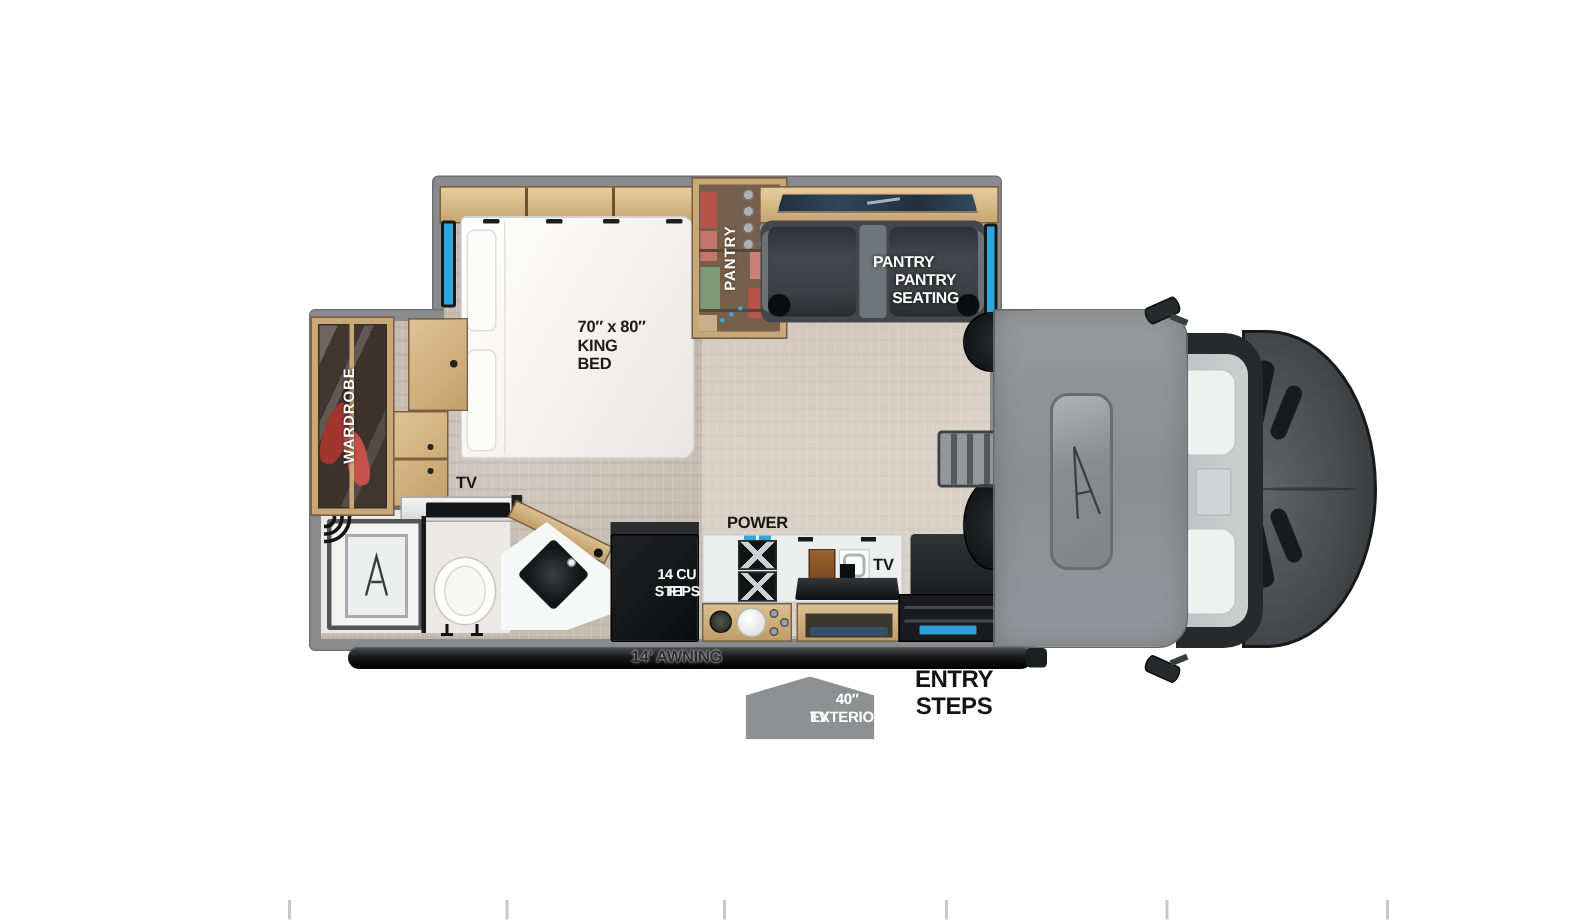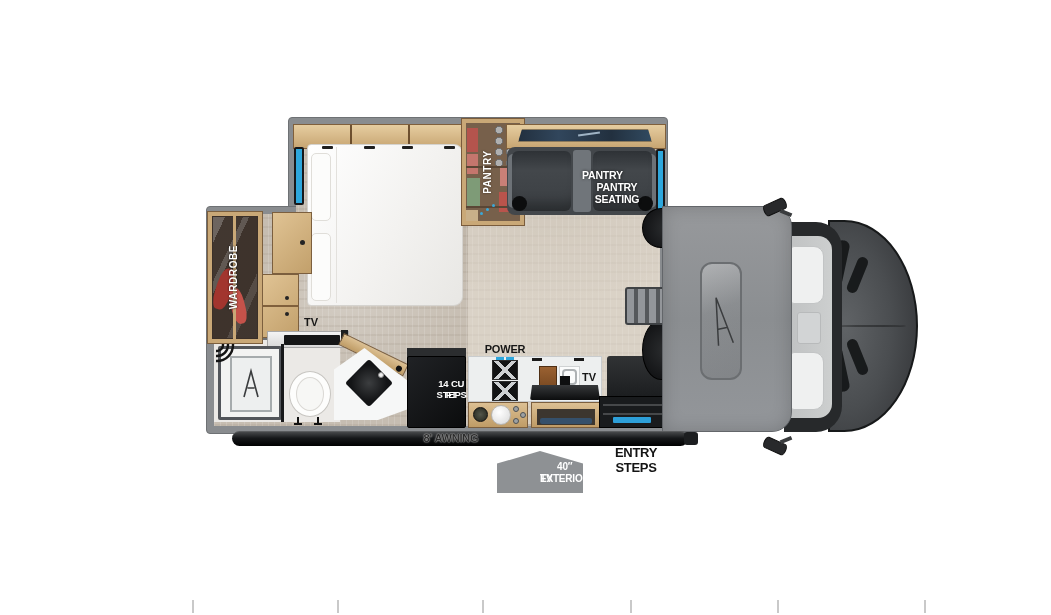--- a/index.html
+++ b/index.html
@@ -106,21 +106,21 @@
   .media-shelf{left:537px;top:409px;width:58px;height:16px;background:#3c362f;}
   .media-tray{left:540px;top:418px;width:52px;height:6px;background:#35506b;border-radius:2px;}
   .lbl-micro{left:481px;top:343px;width:48px;text-align:center;font-size:11px;font-weight:700;color:#161616;letter-spacing:-.2px;}
 
   
   .step-well{left:607px;top:356px;width:58px;height:44px;background:linear-gradient(#313335,#1a1c1e);border-radius:3px;}
   .entry-steps{left:599px;top:396px;width:70px;height:32px;background:#191b1d;border:1px solid #000;}
   .step-edge{left:603px;width:62px;height:2px;background:#46484a;}
   .se1{top:404px;} .se2{top:413px;}
   .step-strip{left:613px;top:417px;width:38px;height:6px;background:#2d9fd8;border-radius:1px;}
-  .lbl-entry{left:598px;top:445px;width:76px;text-align:center;font-size:13px;font-weight:700;color:#141414;letter-spacing:-.3px;}
+  .lbl-entry{left:598px;top:445px;width:76px;text-align:center;font-size:16px;font-weight:700;color:#141414;letter-spacing:-.3px;}
 
   
   .seat-driver{left:642px;top:208px;width:38px;height:40px;}
   .seat-pass{left:642px;top:320px;width:38px;height:60px;}
   .seat-driver,.seat-pass{background:radial-gradient(circle at 70% 50%,#2d2f31,#141517 75%);
     border-radius:50% 18% 18% 50%/50% 22% 22% 50%;border:1px solid #000;}
   .cab-steps{left:625px;top:287px;width:48px;height:38px;border:2px solid #3f4245;border-radius:3px;
     background:repeating-linear-gradient(90deg,#93969a 0 7px,#55585b 7px 11px);}
 
   
@@ -213,20 +213,25 @@
   <div class="ovhd-bed wood" data-name="overhead-cabinet-bedroom"></div>
   <div class="bed-window" data-name="bedroom-window"></div>
   <div class="king-bed" data-name="king-bed"></div>
   <div class="pillow-1" data-name="pillow"></div>
   <div class="pillow-2" data-name="pillow"></div>
   <div class="bed-crease" data-name="bed-crease"></div>
   <div class="bed-handle bh1" data-name="cabinet-handle"></div>
   <div class="bed-handle bh2" data-name="cabinet-handle"></div>
   <div class="bed-handle bh3" data-name="cabinet-handle"></div>
   <div class="bed-handle bh4" data-name="cabinet-handle"></div>
+  <div class="lbl-king" data-name="king-bed-label">
+    <span data-name="bed-size-text">70″ x 80″</span><br>
+    <span data-name="bed-type-text-1">KING</span><br>
+    <span data-name="bed-type-text-2">BED</span>
+  </div>
   <div class="nightstand" data-name="nightstand"></div>
   <div class="ns-knob" data-name="drawer-knob"></div>
   <div class="wardrobe" data-name="wardrobe-cabinet"></div>
   <div class="w-glass" data-name="wardrobe-glass-door"></div>
   <div class="w-red1" data-name="hanging-clothes"></div>
   <div class="w-red2" data-name="hanging-clothes"></div>
   <div class="w-mullion" data-name="wardrobe-mullion"></div>
   <div class="lbl-wardrobe" data-name="wardrobe-label">WARDROBE</div>
   <div class="cab-column" data-name="bedroom-cabinet"></div>
   <div class="cc-div" data-name="cabinet-divider"></div>
@@ -366,21 +371,21 @@
         <path d="M3 47 L10 3 L17 47 M6 32 L14 32" fill="none" stroke="#3b3d3f" stroke-width="1.4"></path>
       </svg>
   </div>
   <div class="mirror m1" data-name="side-mirror"></div>
   <div class="mstem ms1" data-name="mirror-arm"></div>
   <div class="mirror m2" data-name="side-mirror"></div>
   <div class="mstem ms2" data-name="mirror-arm"></div>
 
   <div class="awning" data-name="awning-bar"></div>
   <div class="awn-bracket" data-name="awning-bracket"></div>
-  <div class="lbl-awning" data-name="awning-label">8' AWNING</div>
+  <div class="lbl-awning" data-name="awning-label">14' AWNING</div>
   <div class="ext-tv-tag" data-name="exterior-tv-callout"></div>
   <div class="lbl-ext-tv" data-name="exterior-tv-label">
     <span data-name="exterior-tv-text-1">40″ EXTERIOR</span><br>
     <span data-name="exterior-tv-text-2">TV</span>
   </div>
 
   <div class="tick t1" data-name="ruler-tick"></div>
   <div class="tick t2" data-name="ruler-tick"></div>
   <div class="tick t3" data-name="ruler-tick"></div>
   <div class="tick t4" data-name="ruler-tick"></div>

